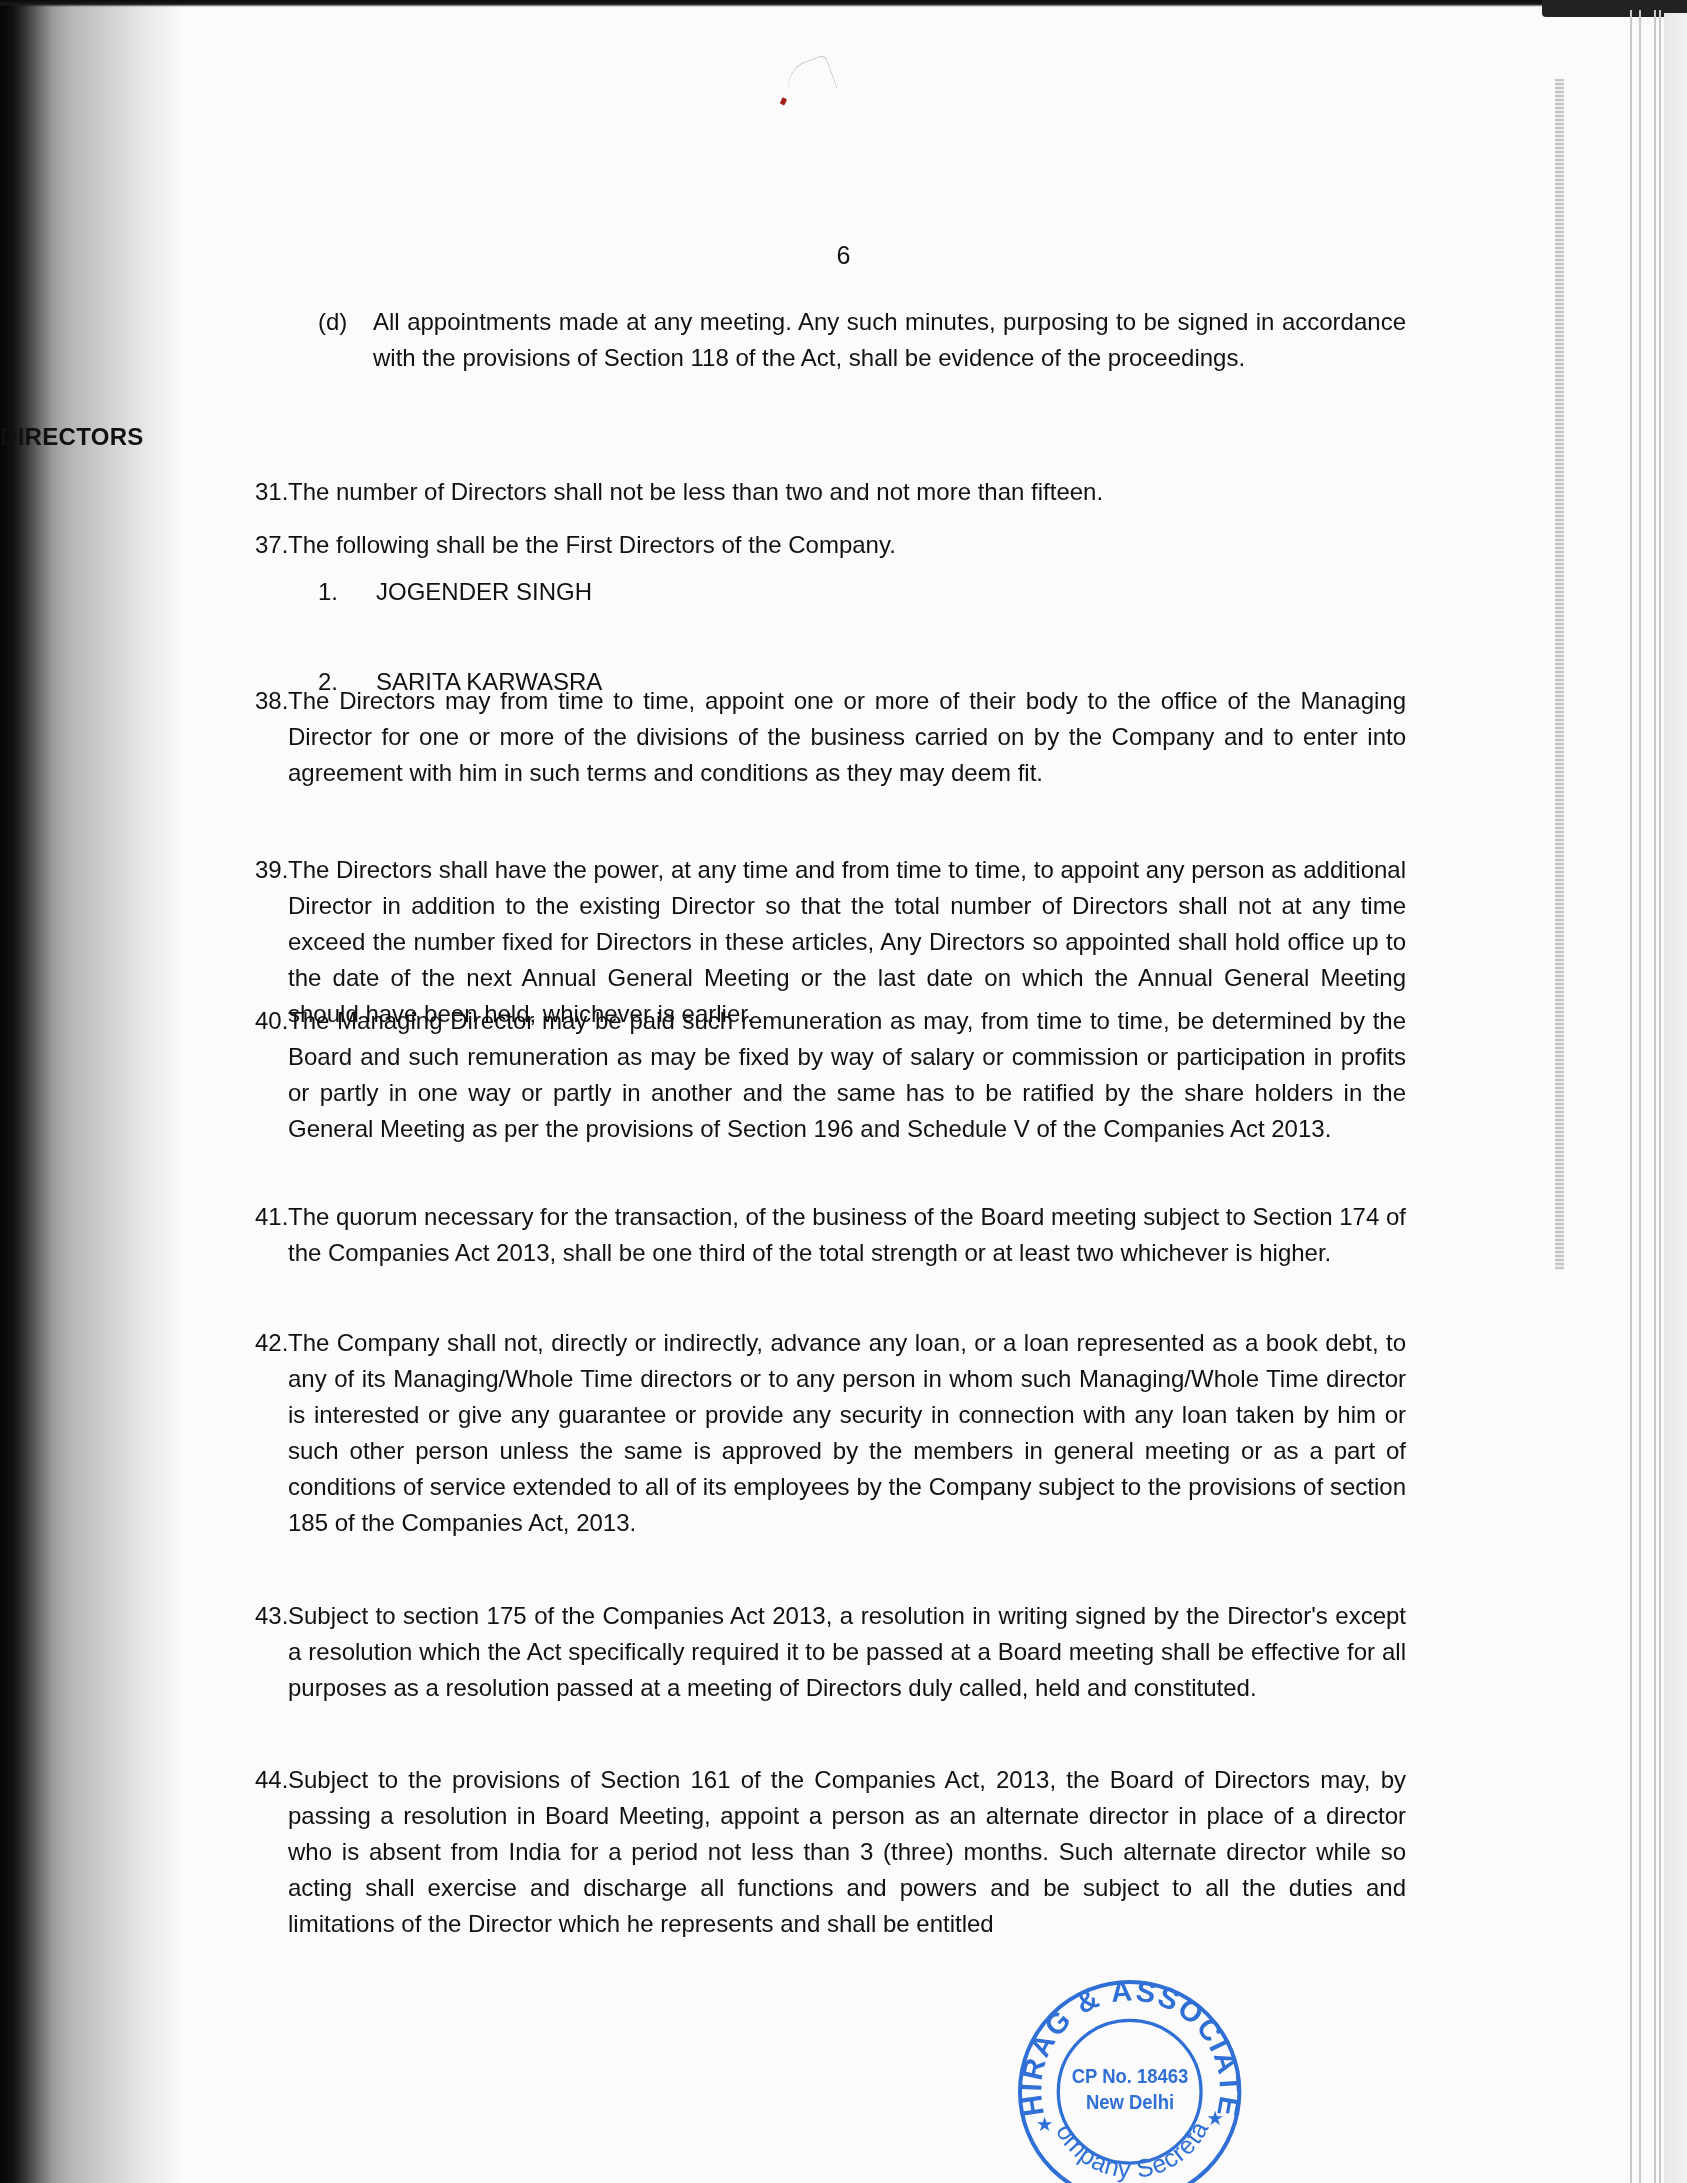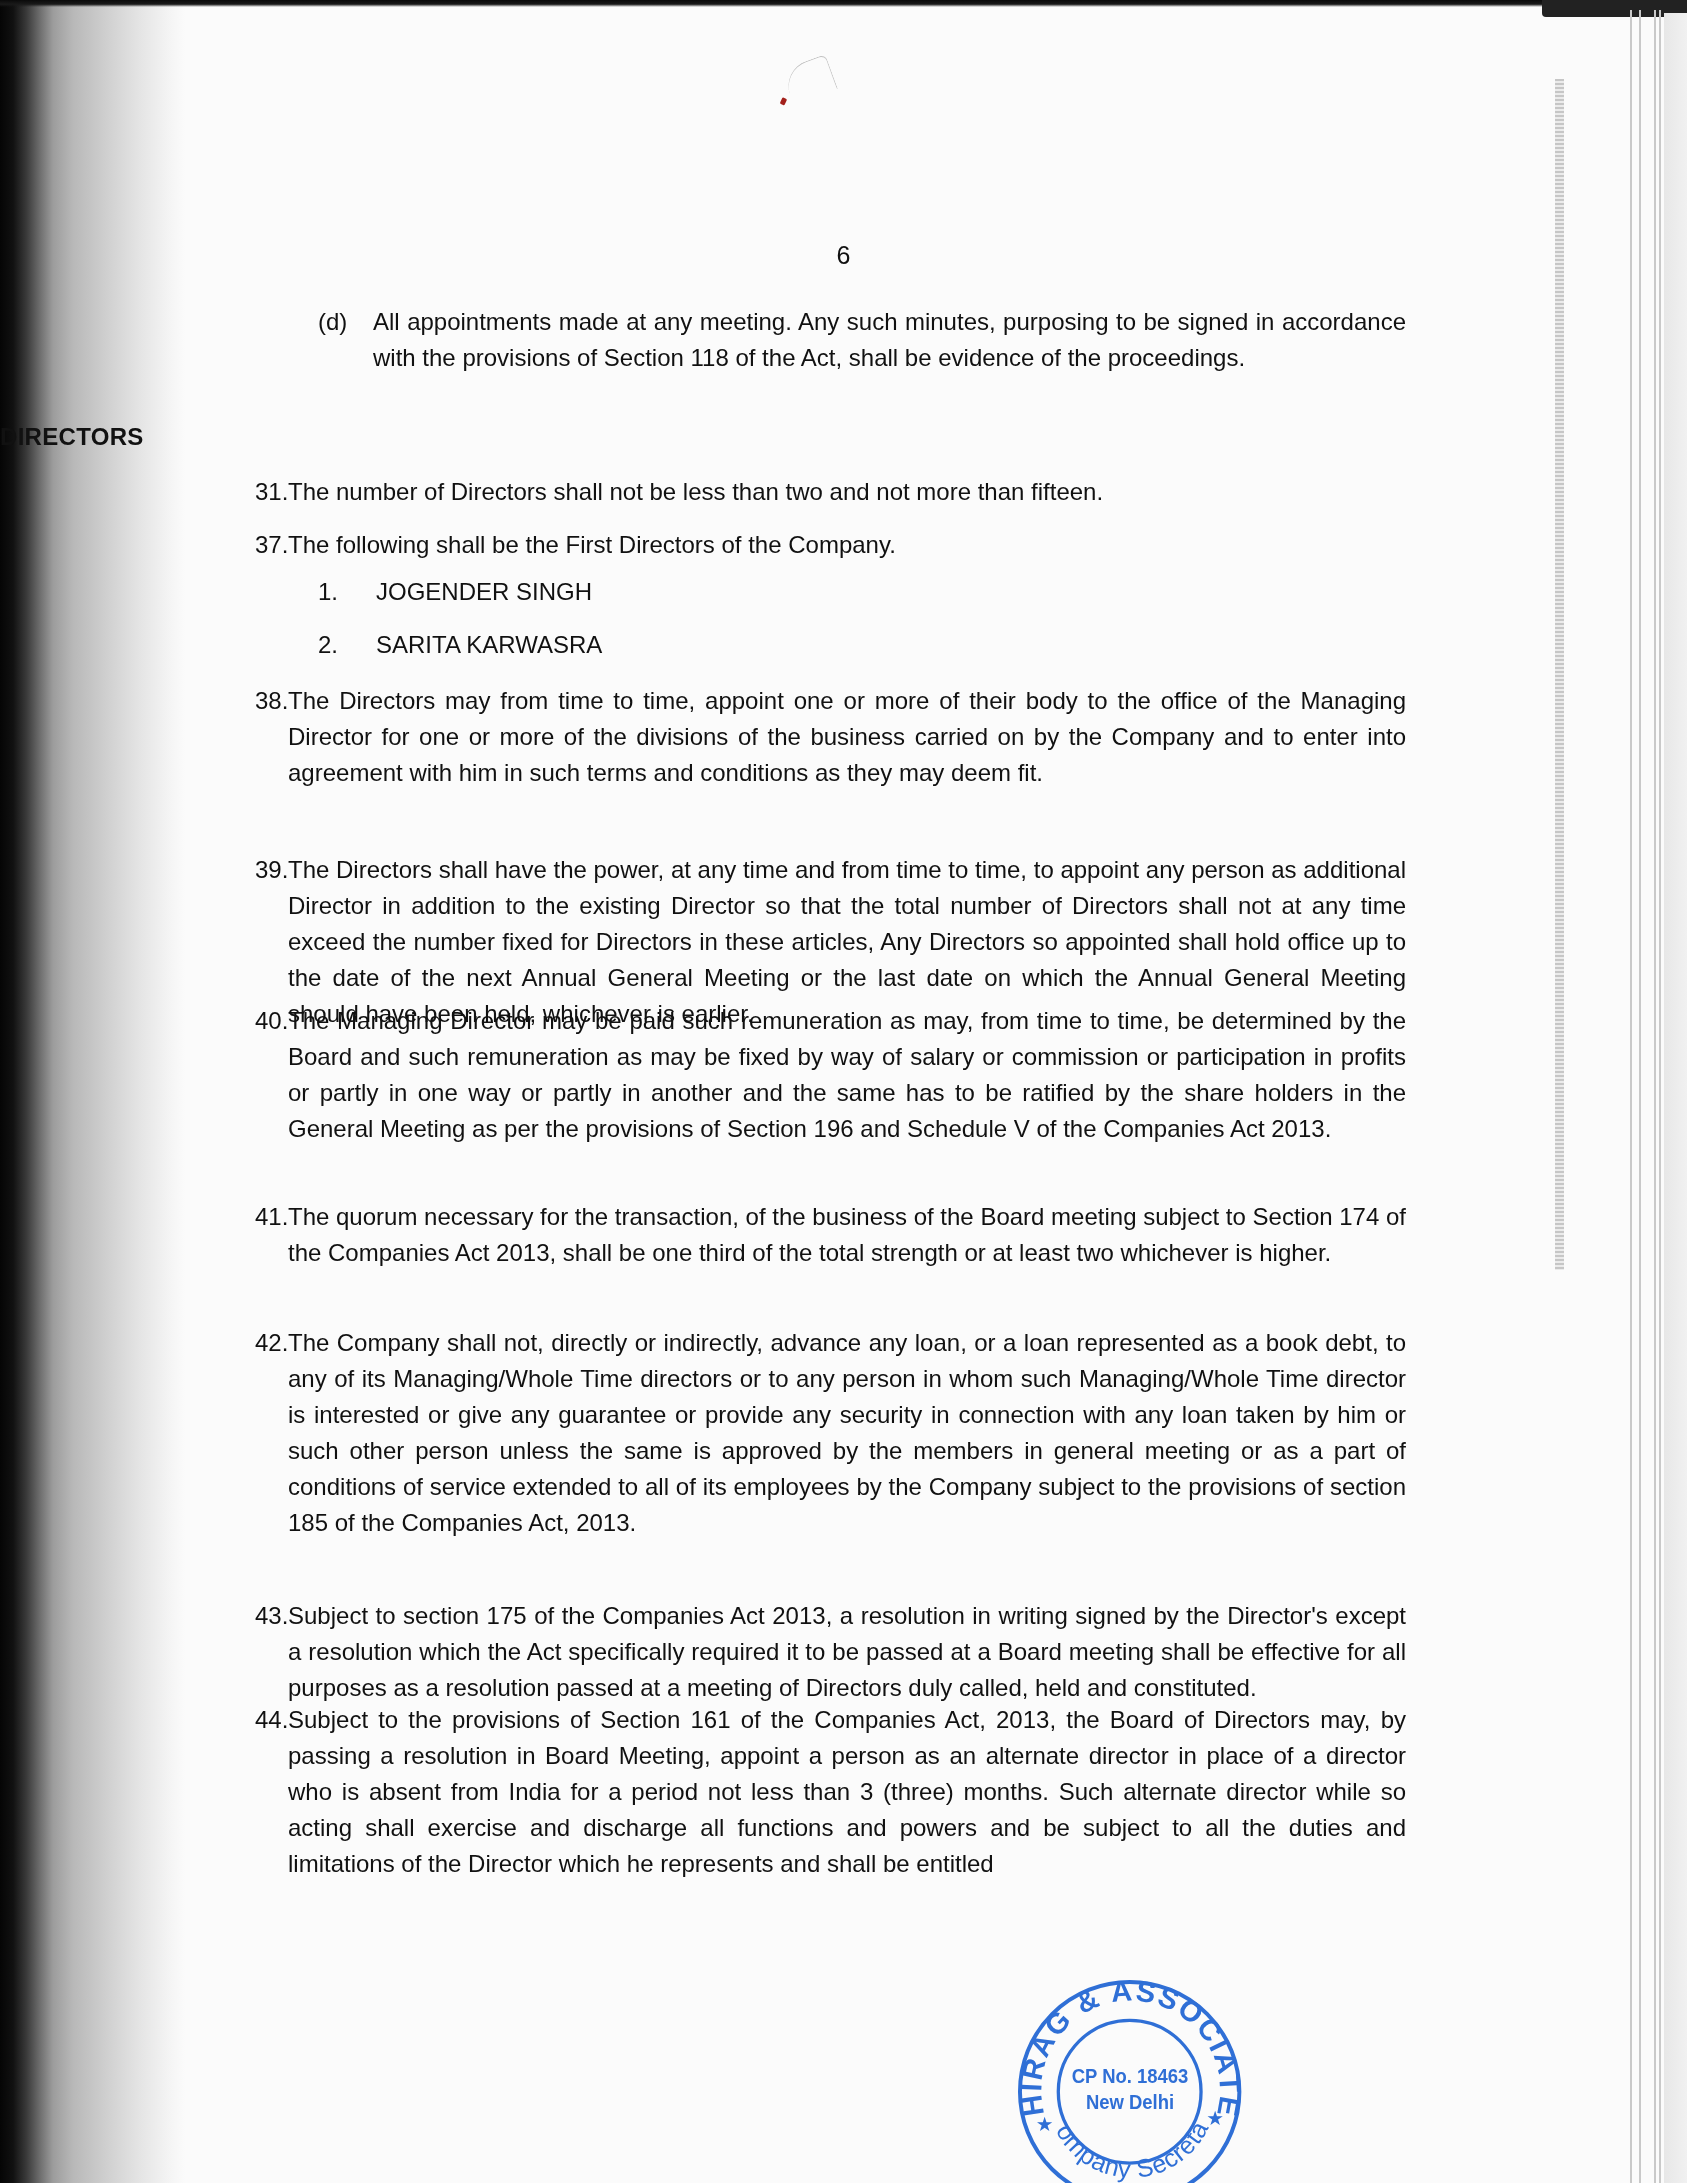--- a/index.html
+++ b/index.html
@@ -107,21 +107,21 @@
 </div>
 
 <div class="para" style="top:527px">
   <span class="num">37.</span>
   <div class="txt">The following shall be the First Directors of the Company.</div>
 </div>
 
 <div class="director" style="top:578px">
   <span class="num">1.</span><span>JOGENDER SINGH</span>
 </div>
-<div class="director" style="top:631px">
+<div class="director" style="top:668px">
   <span class="num">2.</span><span>SARITA KARWASRA</span>
 </div>
 
 <div class="para" style="top:683px">
   <span class="num">38.</span>
   <div class="txt">The Directors may from time to time, appoint one or more of their body to the office of the Managing Director for one or more of the divisions of the business carried on by the Company and to enter into agreement with him in such terms and conditions as they may deem fit.</div>
 </div>
 
 <div class="para" style="top:852px">
   <span class="num">39.</span>
@@ -141,21 +141,21 @@
 <div class="para" style="top:1325px">
   <span class="num">42.</span>
   <div class="txt">The Company shall not, directly or indirectly, advance any loan, or a loan represented as a book debt, to any of its Managing/Whole Time directors or to any person in whom such Managing/Whole Time director is interested or give any guarantee or provide any security in connection with any loan taken by him or such other person unless the same is approved by the members in general meeting or as a part of conditions of service extended to all of its employees by the Company subject to the provisions of section 185 of the Companies Act, 2013.</div>
 </div>
 
 <div class="para" style="top:1598px">
   <span class="num">43.</span>
   <div class="txt">Subject to section 175 of the Companies Act 2013, a resolution in writing signed by the Director's except a resolution which the Act specifically required it to be passed at a Board meeting shall be effective for all purposes as a resolution passed at a meeting of Directors duly called, held and constituted.</div>
 </div>
 
-<div class="para" style="top:1702px">
+<div class="para" style="top:1762px">
   <span class="num">44.</span>
   <div class="txt">Subject to the provisions of Section 161 of the Companies Act, 2013, the Board of Directors may, by passing a resolution in Board Meeting, appoint a person as an alternate director in place of a director who is absent from India for a period not less than 3 (three) months. Such alternate director while so acting shall exercise and discharge all functions and powers and be subject to all the duties and limitations of the Director which he represents and shall be entitled</div>
 </div>
 
 <div class="stamp">
   <svg viewBox="0 0 345 345">
     <defs>
       <path id="arcTop" d="M 42 200 A 135 135 0 1 1 305 200"></path>
       <path id="arcBottom" d="M 62 235 A 128 128 0 0 0 292 225"></path>
     </defs>

